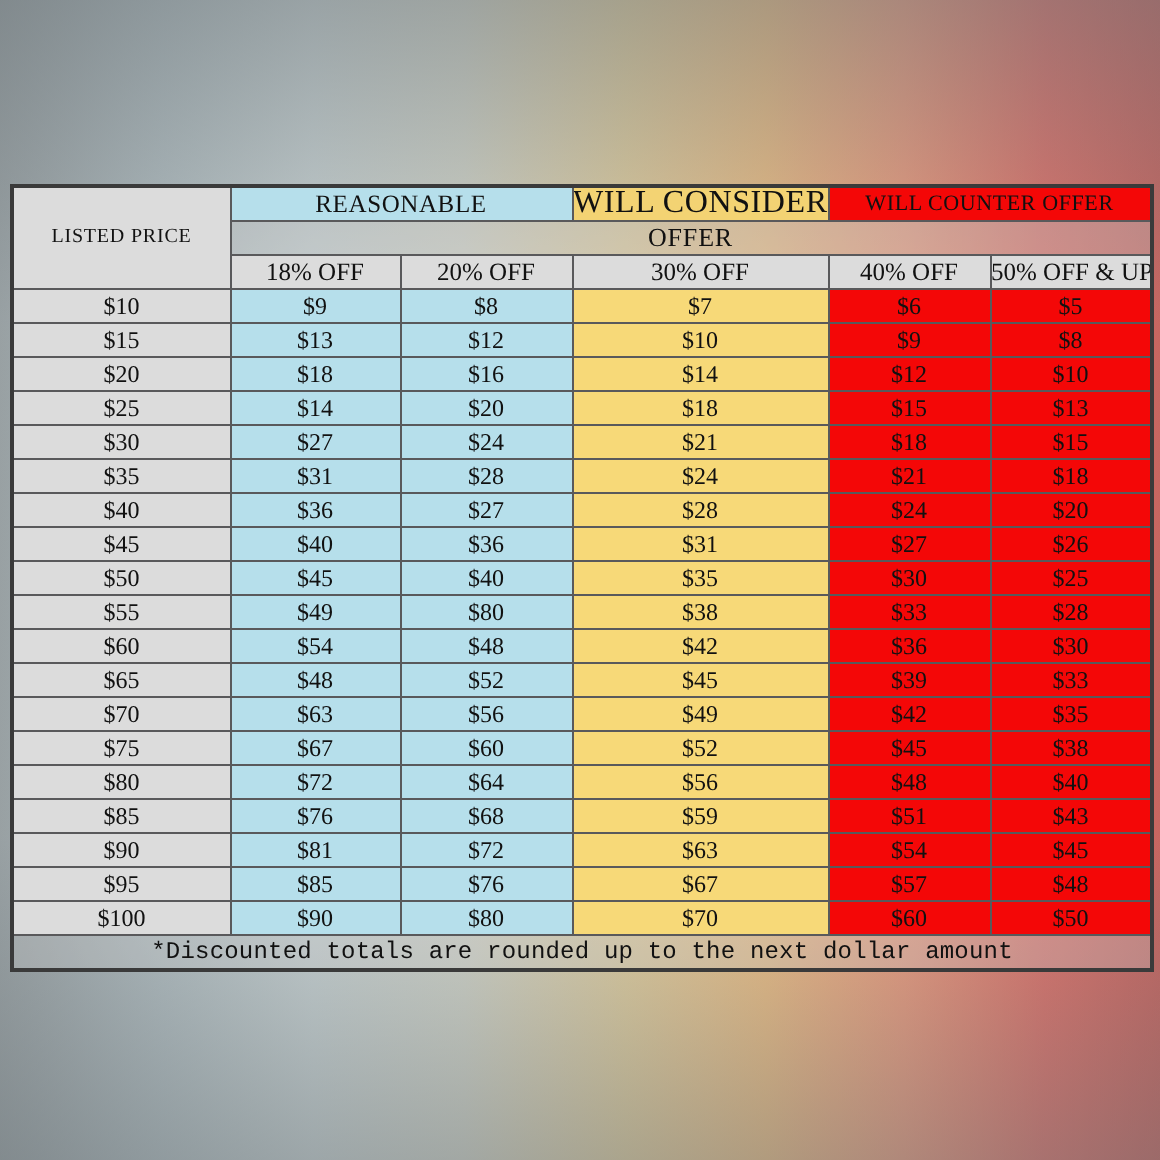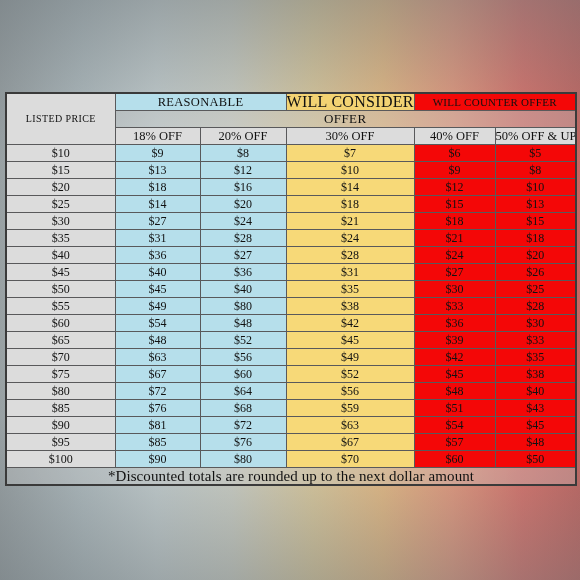--- a/index.html
+++ b/index.html
@@ -114,25 +114,26 @@
 
   
   .c-price  { background: #dcdcdc; font-size: 12px; }
   .c-blue   { background: #b6dfeb; font-size: 12px; }
   .c-yellow { background: #f7d978; font-size: 12px; }
   .c-red    { background: #f40707; color: #7d1210; font-size: 12px; }
 
   
   .row-footnote td {
     background: rgba(205,205,205,0.30);
-    font-size: 15px;
+    font-size: 12px;
     font-weight: bold;
     height: 17px;
     line-height: 17px;
     letter-spacing: 0.1px;
+    font-family: Liberation Mono, monospace;
   }
 </style>
 </head>
 <body>
 
 <div id="page">
 
   <table id="price-table">
     <colgroup>
       <col class="col-listed">

